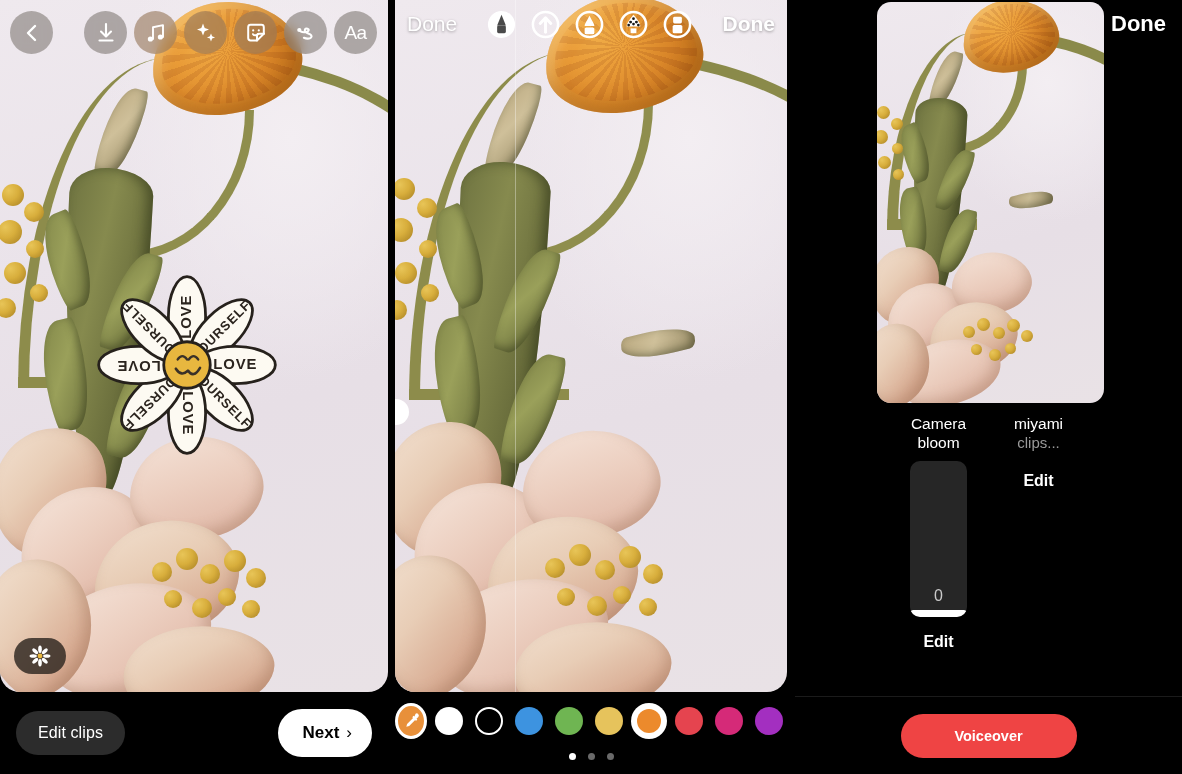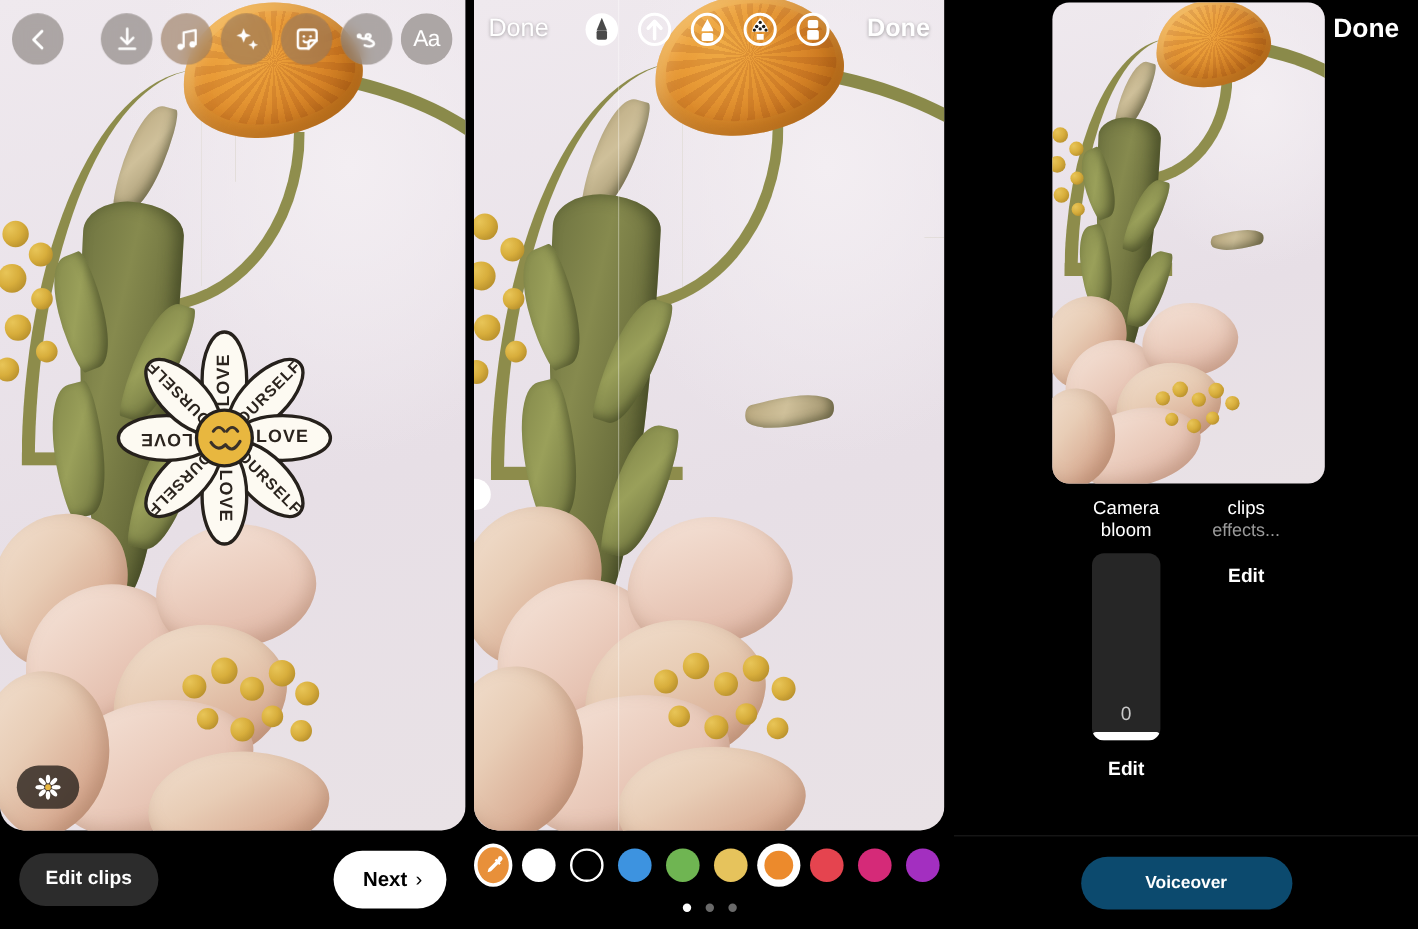--- a/index.html
+++ b/index.html
@@ -115,21 +115,21 @@
   .tb-btn svg { width:24px; height:24px; display:block; }
   .tb-btn .aa { color:#fff; font-size:19px; font-weight:500; letter-spacing:-.5px; }
 
   
   .editor-bottom {
     position:absolute; left:0; right:0; bottom:0; height:82px;
     display:flex; align-items:center; justify-content:space-between;
     padding:0 16px; z-index:30;
   }
   .edit-clips-btn {
-    background:#2c2c2c; color:#fff; font-size:16px; font-weight:bold;
+    background:#2c2c2c; color:#fff; font-size:16px; font-weight:normal;
     padding:13px 22px; border-radius:22px; letter-spacing:.1px;
   }
   .next-btn {
     background:#fff; color:#000; font-size:17px; font-weight:bold;
     padding:14px 20px 14px 24px; border-radius:26px;
     display:flex; align-items:flex-end; gap:7px;
   }
   .next-btn .chev { font-size:17px; font-weight:400; }
 
   
@@ -238,21 +238,21 @@
   .val-dark { color:#c9c9c9; }
   .val-light { color:#9a9a9a; }
   .track-edit { color:#fff; font-size:16px; font-weight:bold; margin-top:16px; }
 
   .audio-bottom {
     position:absolute; left:0; right:0; bottom:0; height:78px; z-index:25;
     border-top:1px solid #1b1b1b;
     display:flex; align-items:center; justify-content:center; gap:14px;
   }
   .audio-act {
-    background:#0c4a6e; color:#fff; font-size:14.5px; font-weight:bold;
+    background:#ef4444; color:#fff; font-size:14.5px; font-weight:bold;
     width:176px; height:44px; border-radius:22px;
     display:flex; align-items:center; justify-content:center;
   }
 </style>
 </head>
 <body>
 
 <div class="stage">
 
   <div class="panel" id="panel-editor">
@@ -615,22 +615,22 @@
             <div>bloom</div>
           </div>
           <div class="fader fader-dark">
             <div class="fill"></div>
             <div class="fader-val val-dark">0</div>
           </div>
           <div class="track-edit">Edit</div>
         </div>
         <div class="track">
           <div class="track-title">
-            <div>clips</div>
-            <div class="track-sub">effects...</div>
+            <div>miyami</div>
+            <div class="track-sub">clips...</div>
           </div>
           <div class="track-edit">Edit</div>
         </div>
       </div>
 
     <div class="audio-bottom" id="audio-bottom">
         <div class="audio-act">Voiceover</div>
       </div>
   </div>
 

